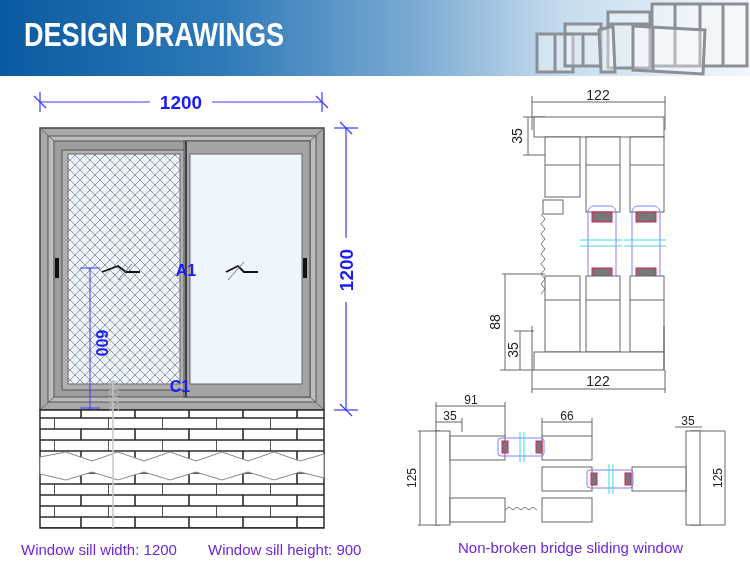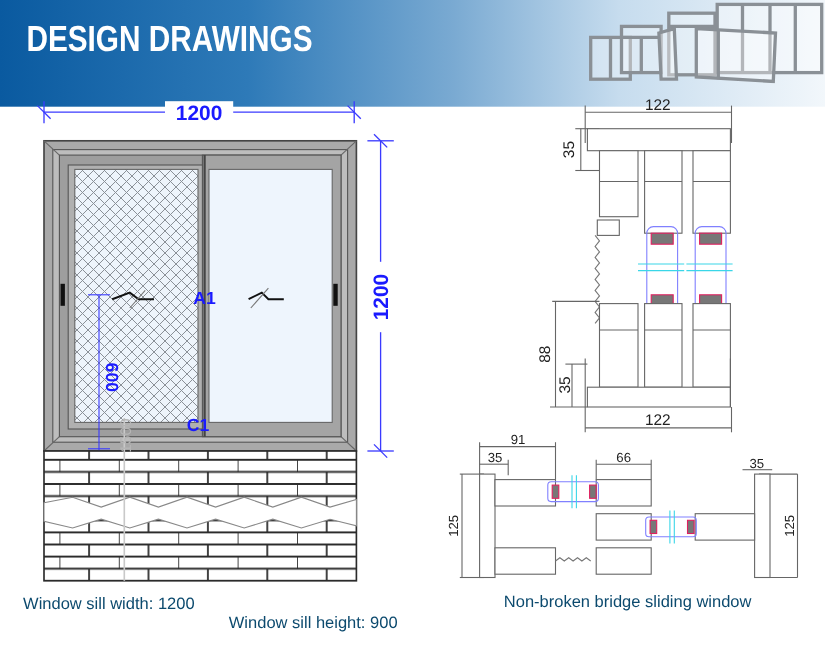--- a/index.html
+++ b/index.html
@@ -1,23 +1,23 @@
 <!DOCTYPE html>
 <html><head>
 <meta charset="utf-8">
 <style>
   html, body { margin: 0; padding: 0; }
   body { width: 750px; height: 588px; background: #ffffff; position: relative; overflow: hidden; font-family: "Liberation Sans", sans-serif; }
-  .banner { position: absolute; left: 0; top: 0; width: 750px; height: 97px;
+  .banner { position: absolute; left: 0; top: 0; width: 750px; height: 76px;
     background: linear-gradient(90deg, #0a5aa0 0%, #2e7ab8 30%, #7aaad2 55%, #c6dcee 75%, #f2f7fb 100%); }
   .banner-title { position: absolute; left: 24px; top: 16px; color: #fff; font-family: "Liberation Sans", sans-serif;
     font-weight: bold; font-size: 33px; letter-spacing: 0px; transform: scaleX(0.82); transform-origin: left; }
   .banner-art { position: absolute; left: 535px; top: 0; }
   .drawing { position: absolute; left: 0; top: 80px; }
-  .caption { position: absolute; font-size: 15px; color: #0c4a6e; font-family: "Liberation Sans", sans-serif; white-space: nowrap; }
+  .caption { position: absolute; font-size: 15px; color: #6d28d9; font-family: "Liberation Sans", sans-serif; white-space: nowrap; }
   .dim { font-family: "Liberation Sans", sans-serif; }
 </style>
 </head>
 <body>
 
 <div class="banner">
   <div class="banner-title">DESIGN DRAWINGS</div>
   <svg class="banner-art" width="215" height="76" viewBox="0 0 215 76">
     <g fill="none" stroke="#8a9096" stroke-width="3">
       <rect x="2" y="34" width="36" height="38" fill="rgba(255,255,255,0.35)"></rect>
@@ -212,14 +212,14 @@
   </g>
   <text class="dim" x="471" y="404" text-anchor="middle" font-size="12" fill="#222">91</text>
   <text class="dim" x="450" y="420" text-anchor="middle" font-size="12" fill="#222">35</text>
   <text class="dim" x="567" y="420" text-anchor="middle" font-size="12" fill="#222">66</text>
   <text class="dim" x="688" y="425" text-anchor="middle" font-size="12" fill="#222">35</text>
   <text class="dim" x="0" y="0" transform="translate(416,478) rotate(-90)" text-anchor="middle" font-size="12" fill="#222">125</text>
   <text class="dim" x="0" y="0" transform="translate(722,478) rotate(-90)" text-anchor="middle" font-size="12" fill="#222">125</text>
 </svg>
 
 <div class="caption" style="left:21px; top:541px;">Window sill width: 1200</div>
-<div class="caption" style="left:208px; top:558px;">Window sill height: 900</div>
+<div class="caption" style="left:208px; top:541px;">Window sill height: 900</div>
 <div class="caption" style="left:458px; top:539px;text-align:right;">Non-broken bridge sliding window</div>
 
 </body></html>

